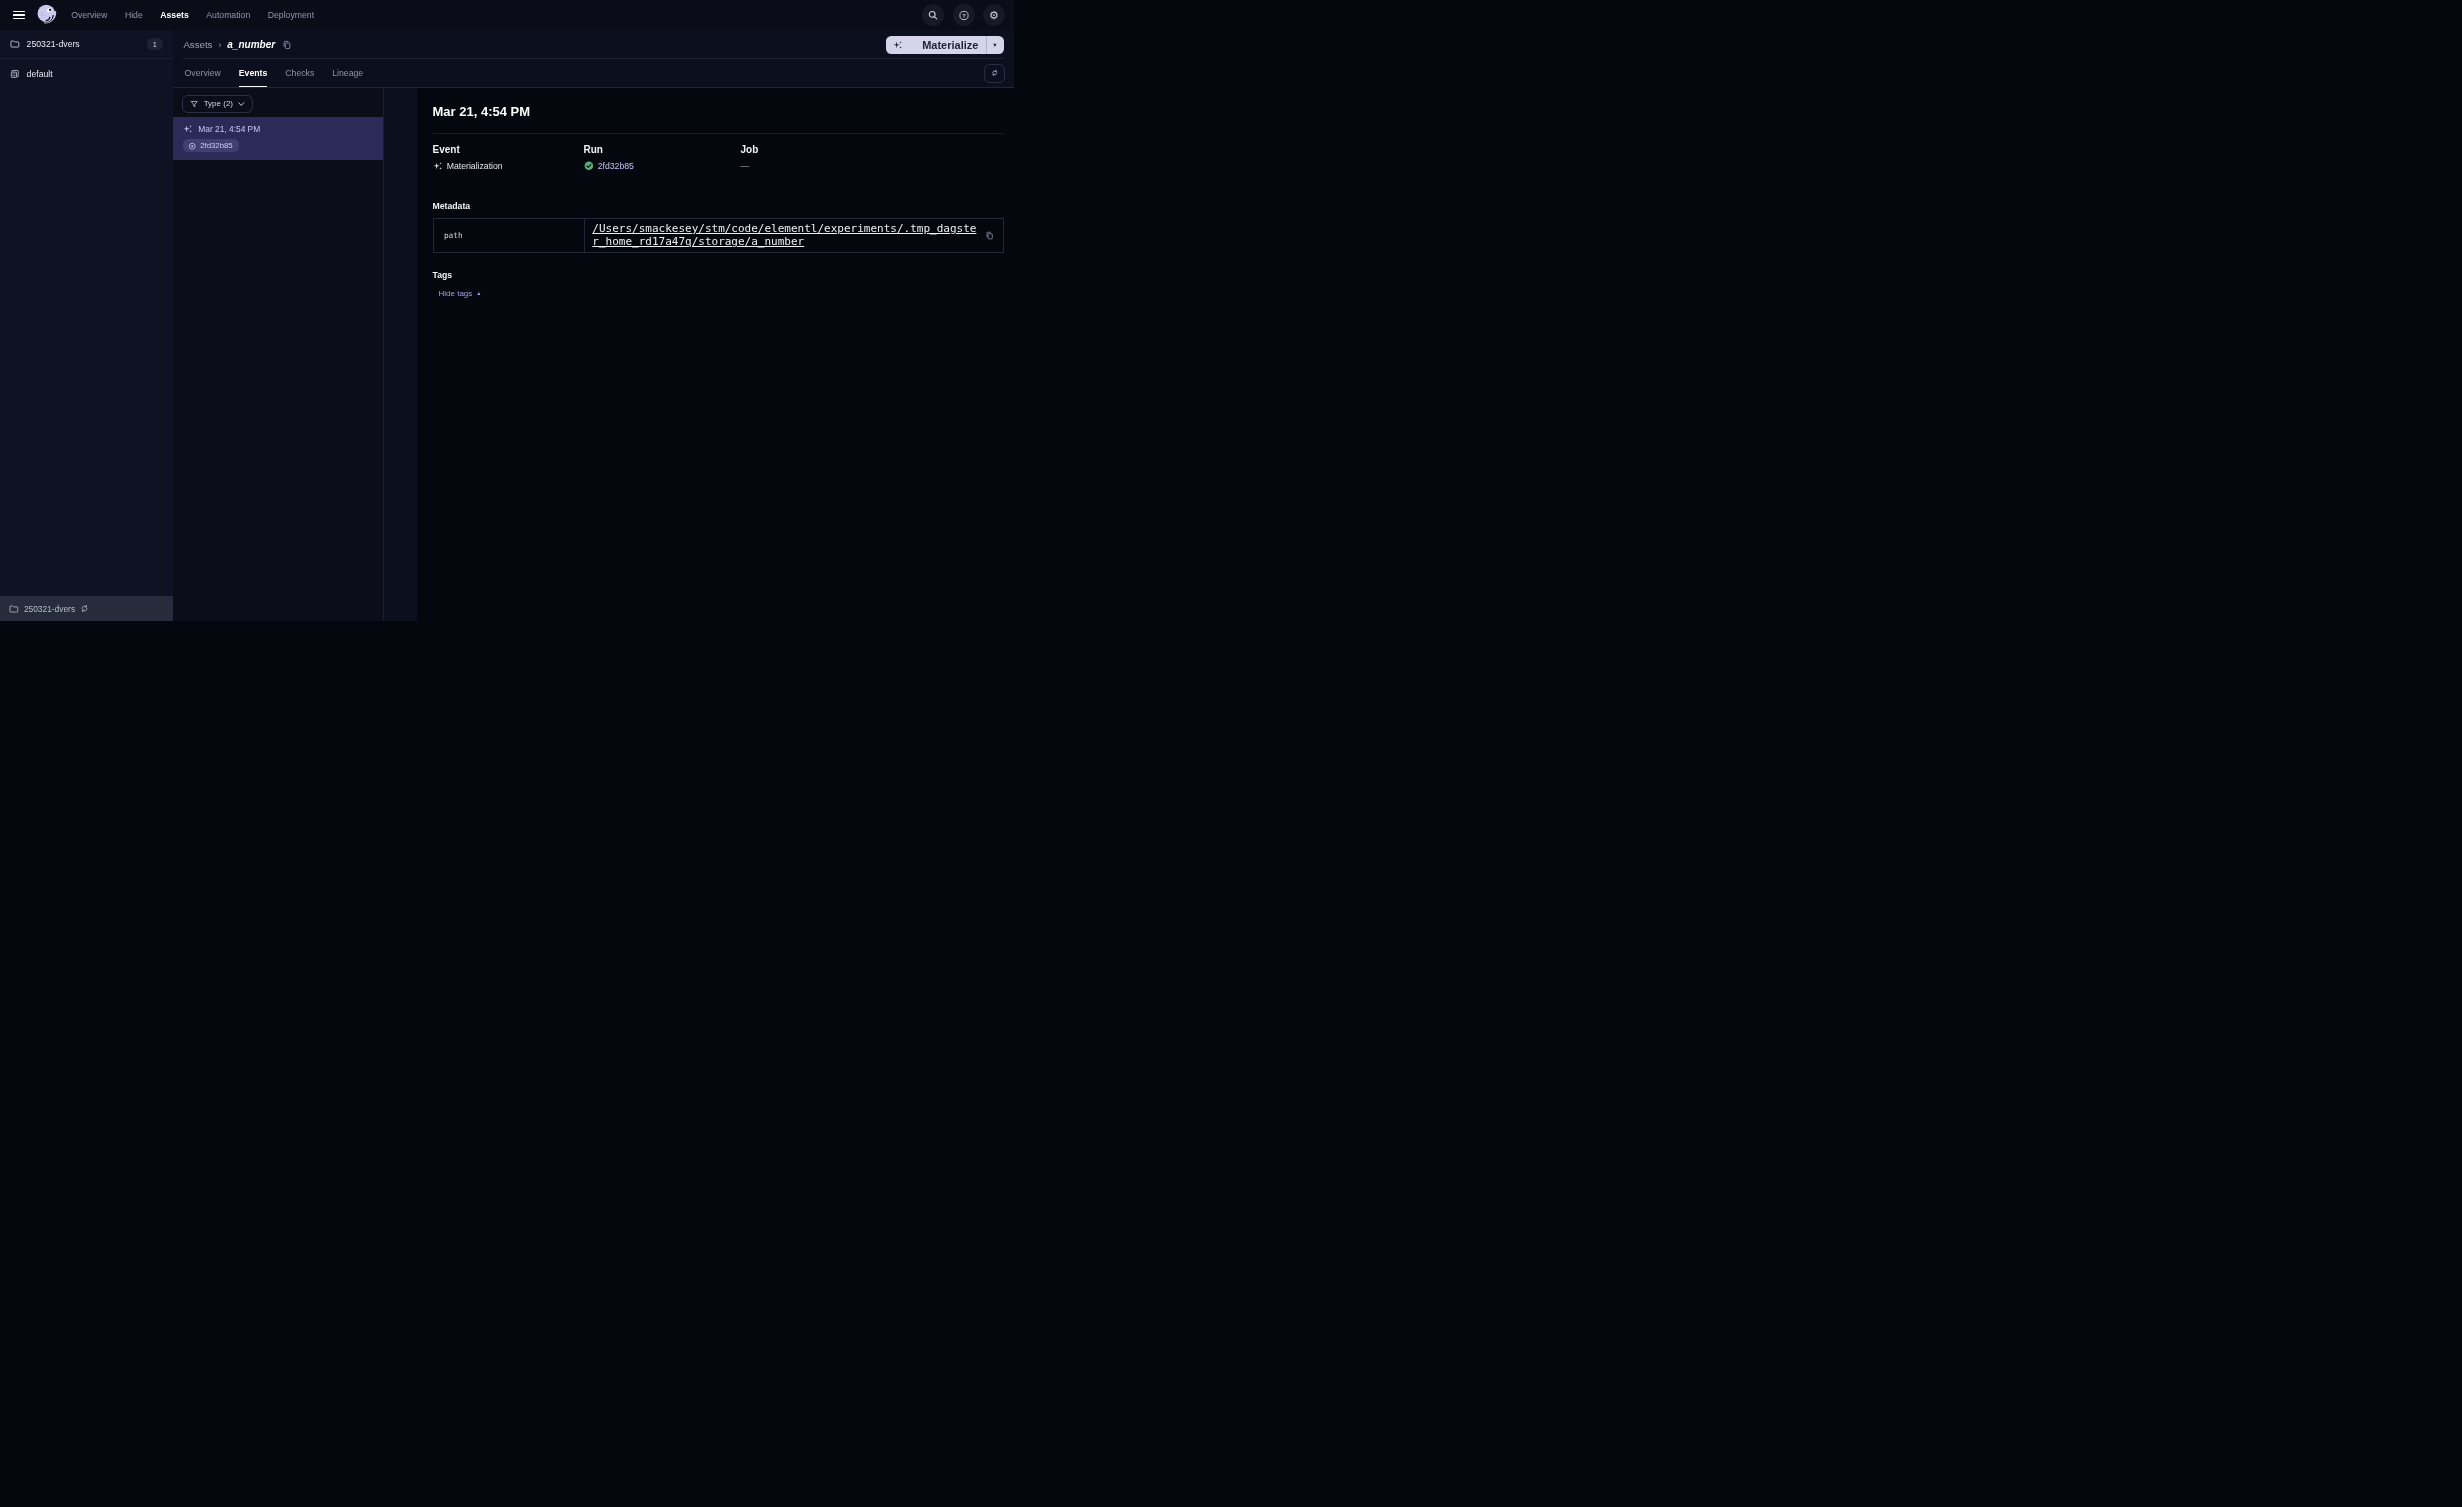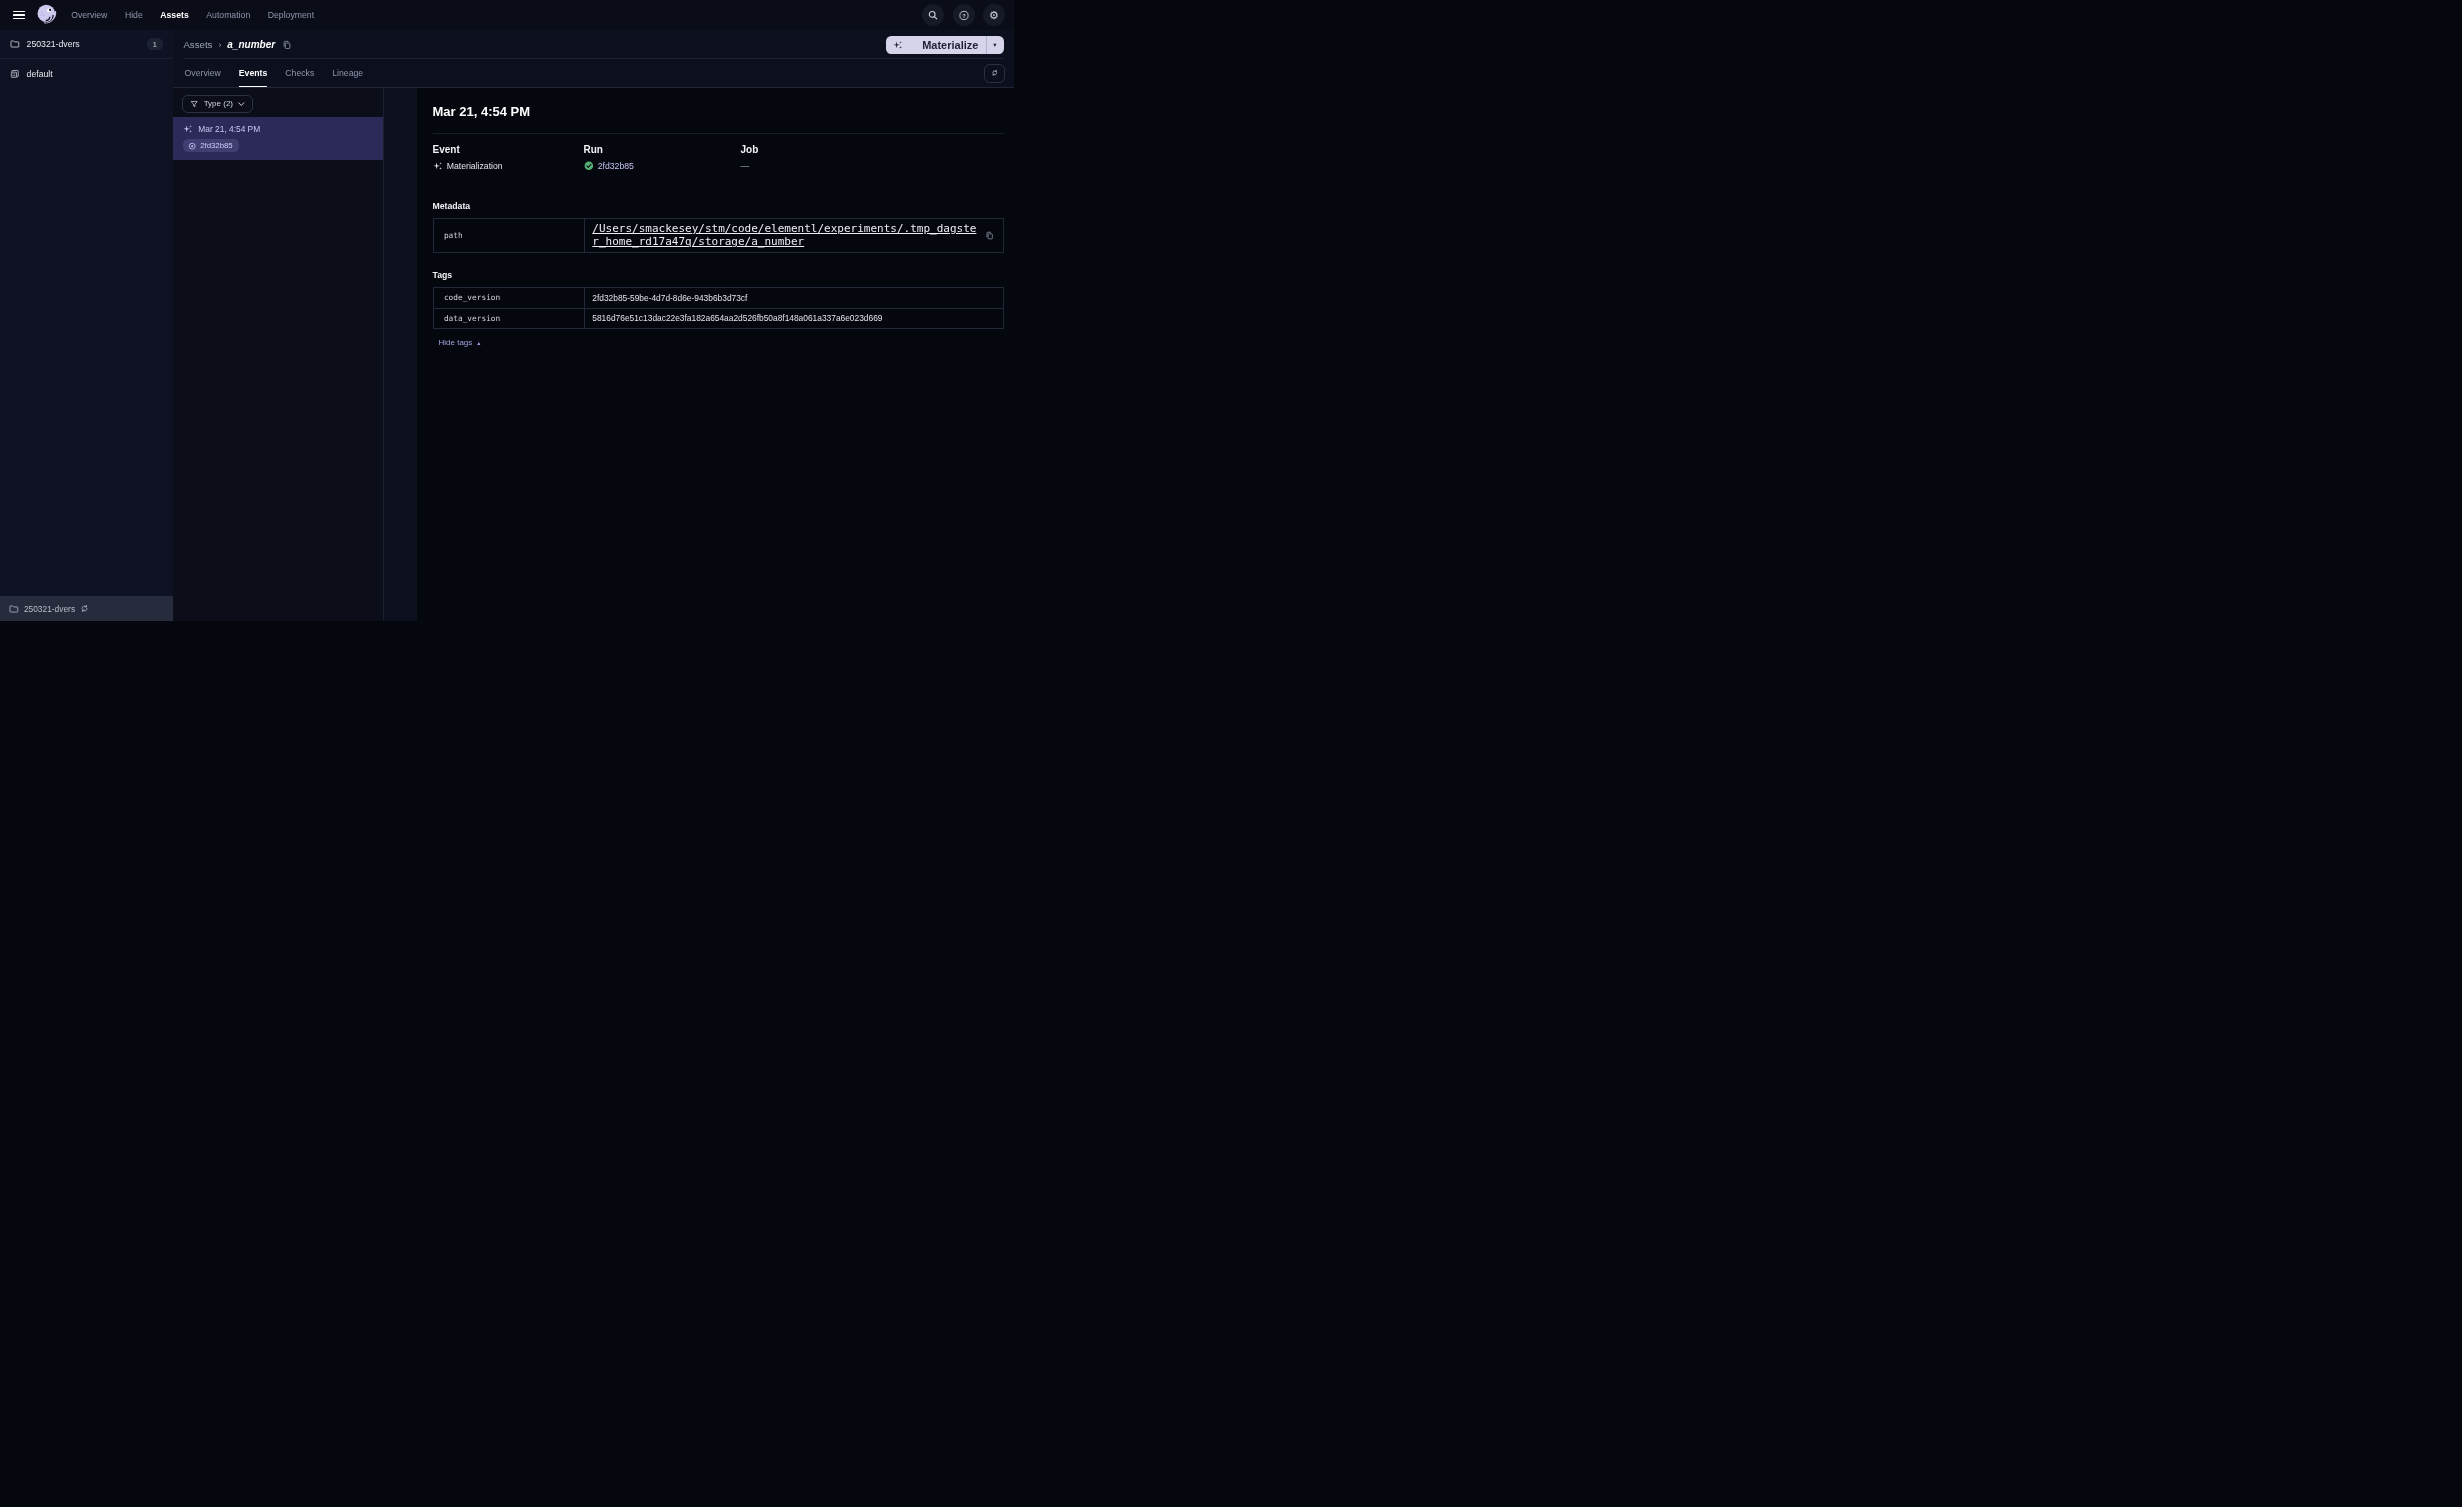--- a/index.html
+++ b/index.html
@@ -328,34 +328,20 @@
                     <path d="M3.5 10.5 V3.8 a1.6 1.6 0 0 1 1.6-1.6 h5" fill="none" stroke="currentColor" stroke-width="1.4" stroke-linecap="round"></path>
                   </svg>
                 </button>
               </div>
             </div>
           </div>
         </div>
 
         <div class="tags-section">
           <div class="section-h">Tags</div>
-          <div class="kv-table">
-            <div class="kv-row">
-              <div class="kv-key">code_version</div>
-              <div class="kv-val">
-                  <span>2fd32b85-59be-4d7d-8d6e-943b6b3d73cf</span>
-                </div>
-            </div>
-            <div class="kv-row">
-              <div class="kv-key">data_version</div>
-              <div class="kv-val">
-                  <span>5816d76e51c13dac22e3fa182a654aa2d526fb50a8f148a061a337a6e023d669</span>
-                </div>
-            </div>
-          </div>
           <button class="hide-tags">
             <span>Hide tags</span>
             <span class="up">▲</span>
           </button>
         </div>
       </section>
     </div>
   </main>
 </div>
 

